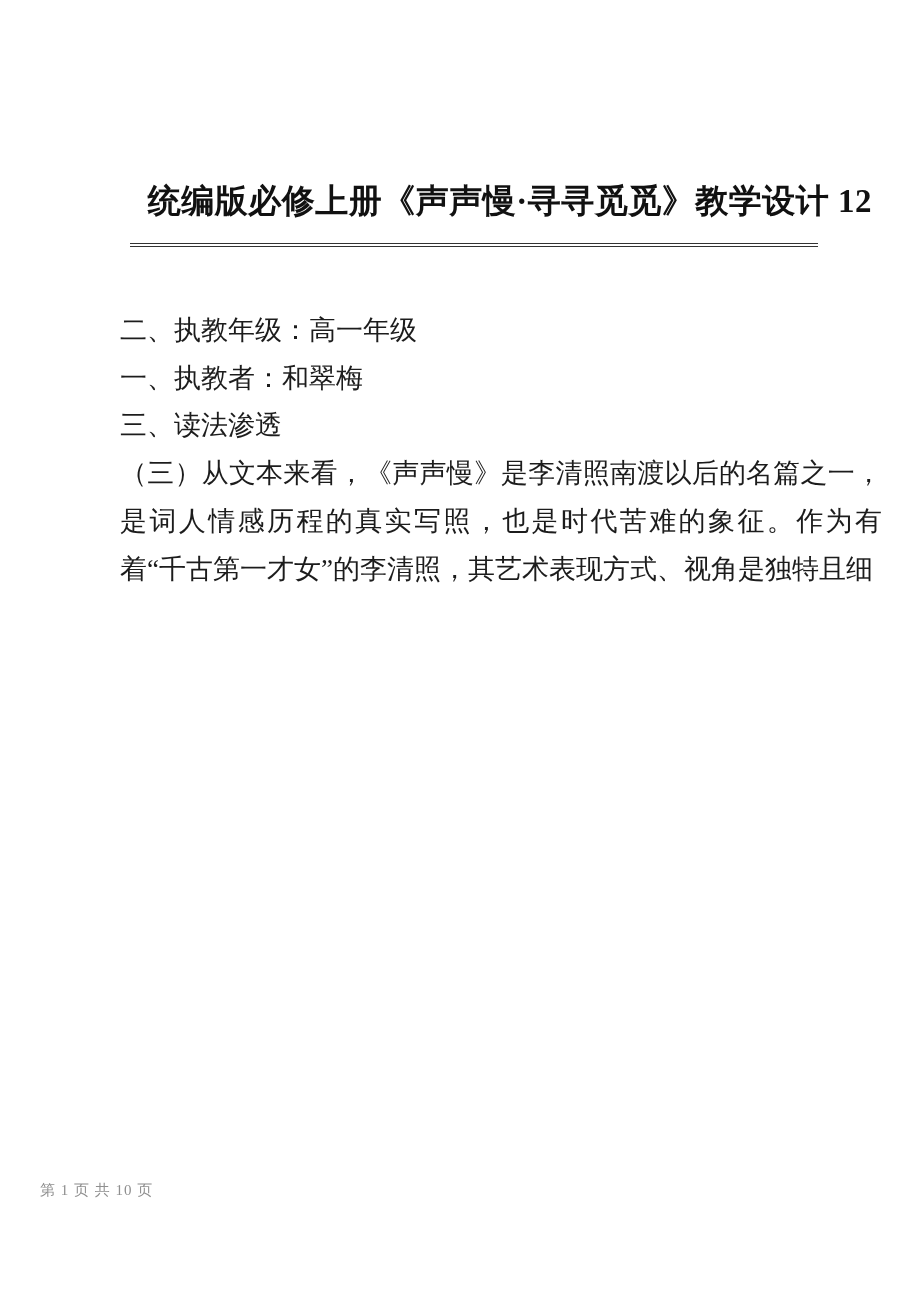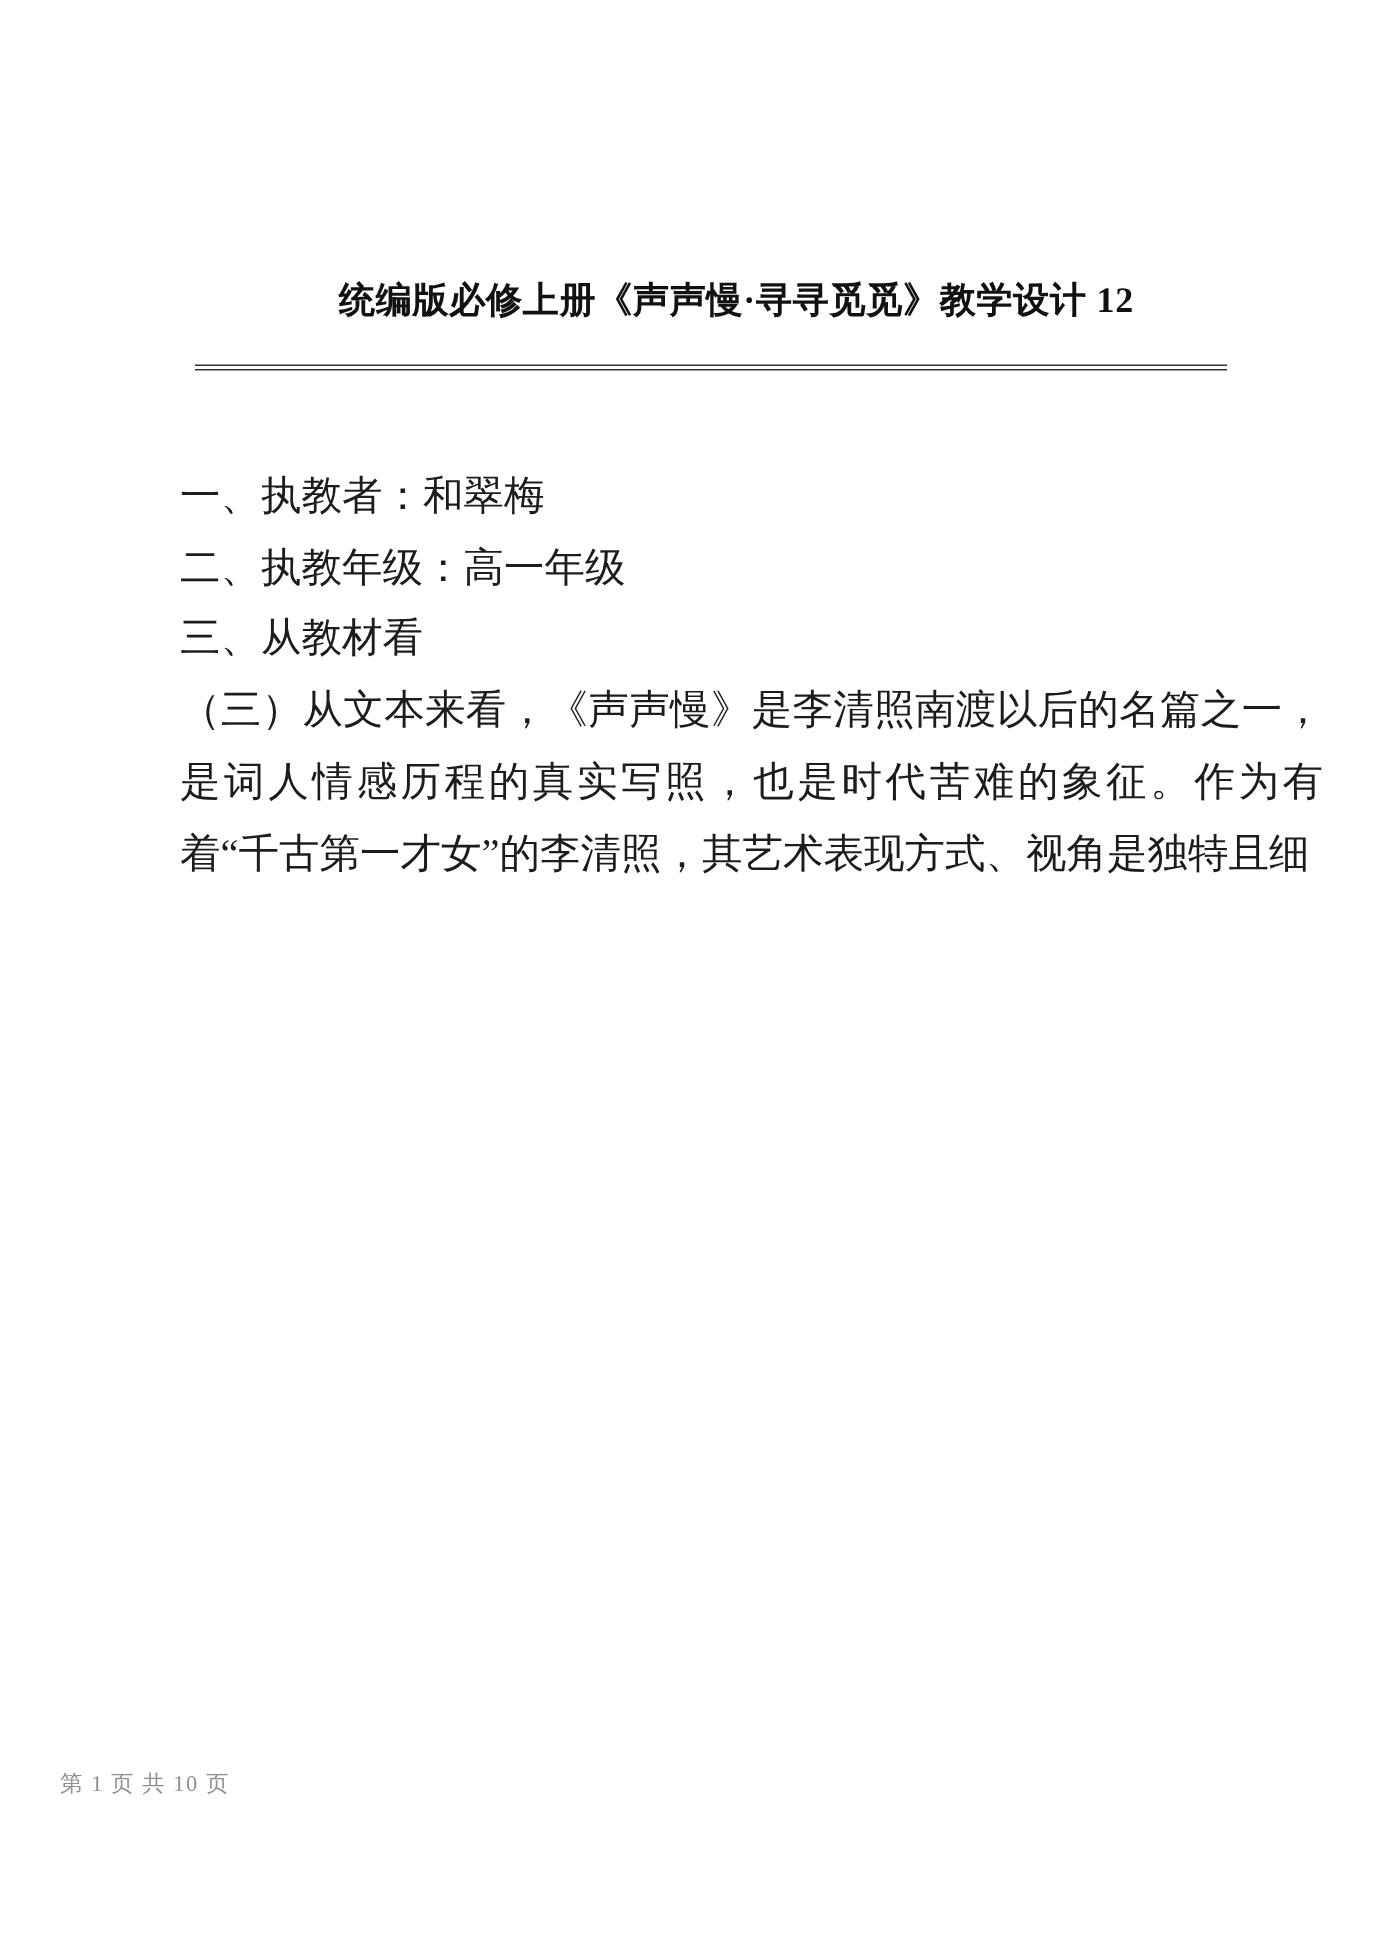--- a/index.html
+++ b/index.html
@@ -15,22 +15,22 @@
       font-family: "Liberation Serif", serif;
       color: #1c1c1c;
       overflow: hidden;
     }
     .doc-title {
       position: absolute;
       top: 180px;
       left: 110px;
       width: 762px;
       margin: 0;
-      text-align: center;
-      font-size: 24px;
+      text-align: right;
+      font-size: 33px;
       font-weight: bold;
       line-height: 42px;
       color: #111111;
       letter-spacing: 0.5px;
     }
     .title-divider {
       position: absolute;
       top: 243px;
       left: 130px;
       width: 688px;
@@ -66,23 +66,23 @@
 </head>
 <body>
 
 <div class="page">
 
   <h1 class="doc-title">统编版必修上册《声声慢·寻寻觅觅》教学设计 12</h1>
 
   <div class="title-divider"></div>
 
   <div class="doc-body">
+    <p>二、执教年级：高一年级</p>
     <p>一、执教者：和翠梅</p>
-    <p>二、执教年级：高一年级</p>
-    <p>三、从教材看</p>
+    <p>三、读法渗透</p>
     <p>（三）从文本来看，《声声慢》是李清照南渡以后的名篇之一，是词人情感历程的真实写照，也是时代苦难的象征。作为有着“千古第一才女”的李清照，其艺术表现方式、视角是独特且细</p>
   </div>
 
   <div class="page-footer">
     <span>第 1 页 共 10 页</span>
   </div>
 
 </div>
 
 </body></html>

